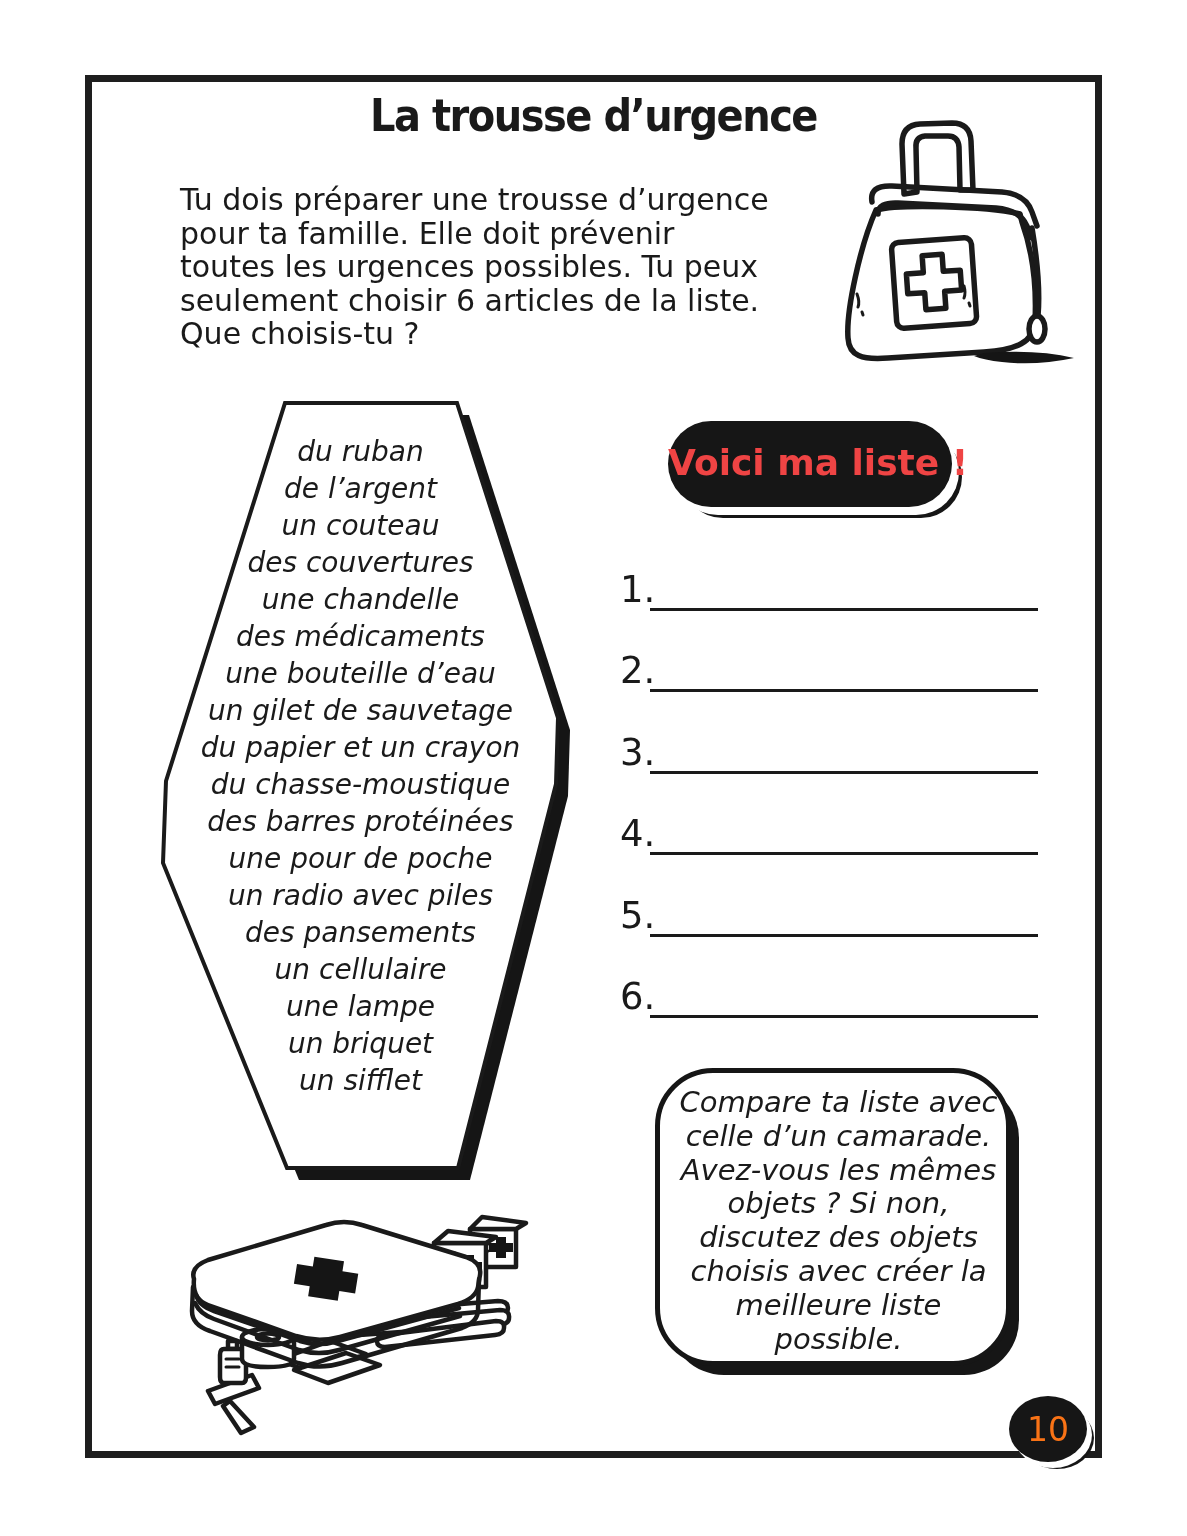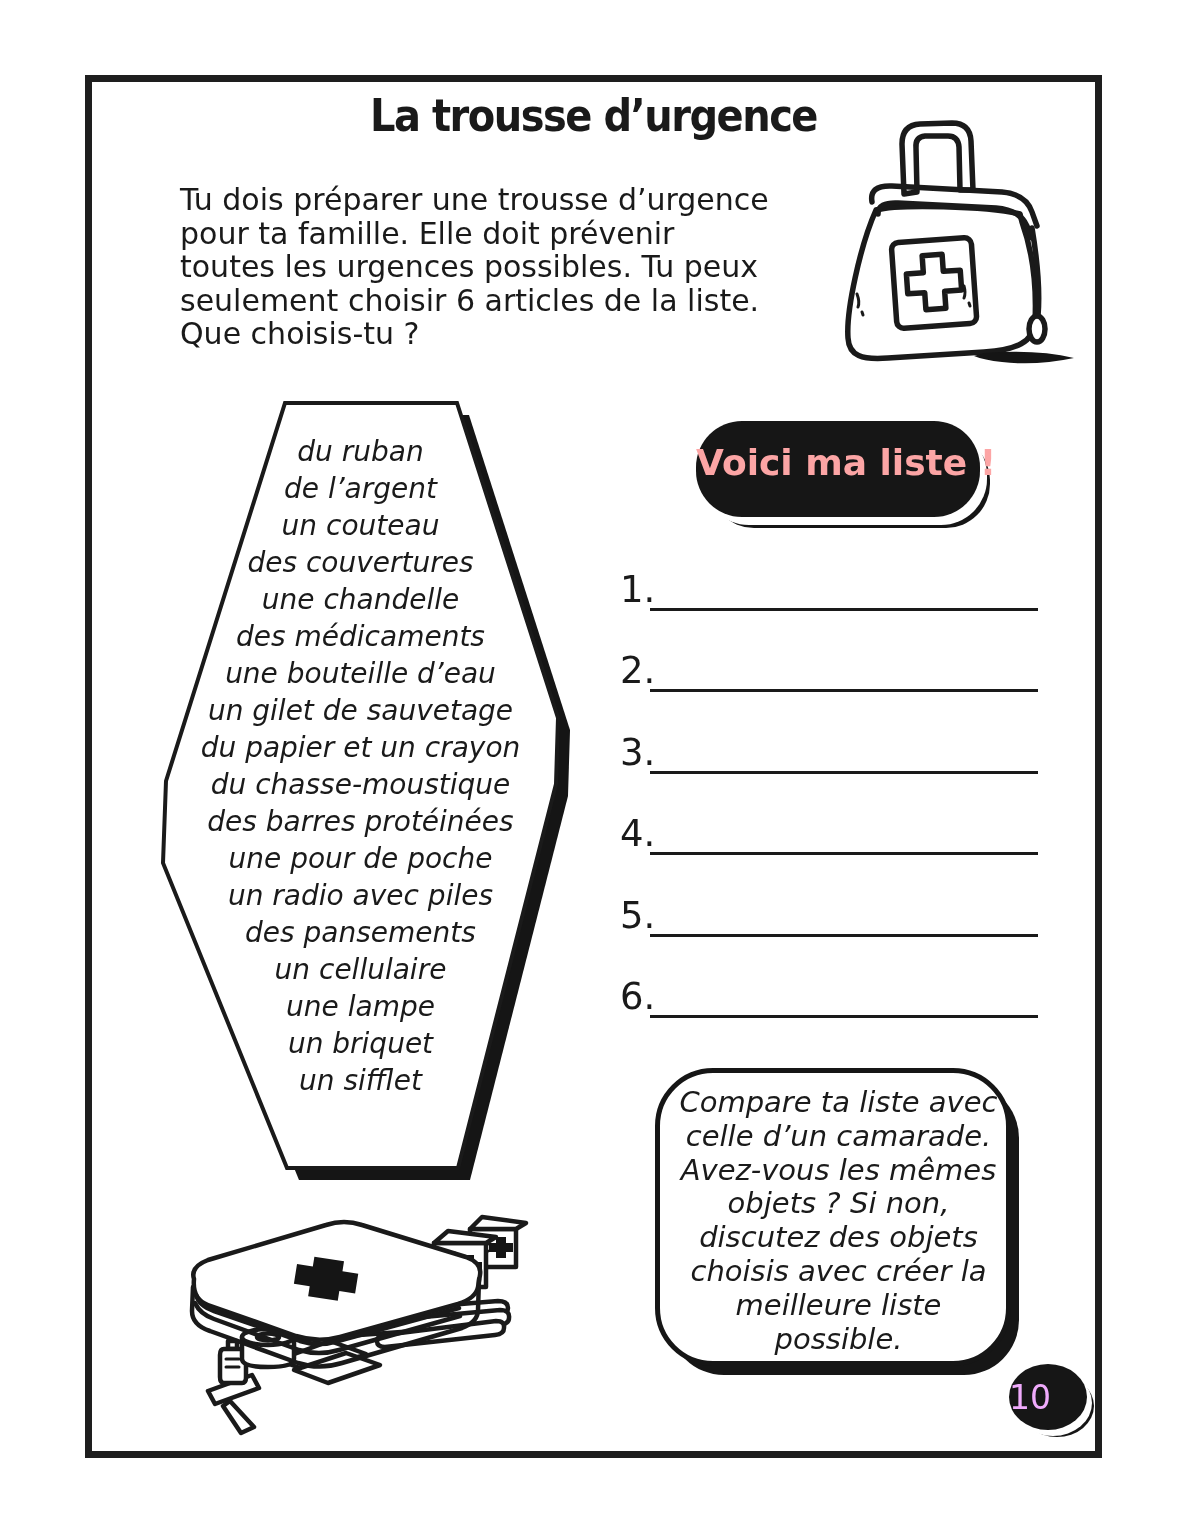--- a/index.html
+++ b/index.html
@@ -34,24 +34,24 @@
   .hex-svg { position:absolute; left:145px; top:385px; width:430px; height:810px; }
   .supply-items {
     position:absolute; left:168px; top:433px; width:385px;
     text-align:center; font-style:italic;
     font-size:28px; line-height:37px;
   }
   .supply-items div { white-space:nowrap; }
 
   
   .badge {
-    position:absolute; left:696px; top:421px;
-    width:284px; height:96px;
+    position:absolute; left:668px; top:421px;
+    width:284px; height:86px;
     background:#161616; border-radius:46px;
-    color:#fca5a5; font-size:36px; font-weight:bold;
+    color:#ef4444; font-size:36px; font-weight:bold;
     text-align:center; line-height:84px;
     box-shadow: 7px 8px 0 0 #ffffff, 12px 13px 0 -2px #161616;
     white-space:nowrap;
   }
 
   
   .entries { position:absolute; left:618px; top:550px; width:430px; }
   .entry { position:relative; height:81.5px; }
   .entry-number { position:absolute; left:2px; bottom:24px; font-size:37px; line-height:1; }
   .entry-line {
@@ -70,24 +70,24 @@
   }
   .bubble-text {
     position:absolute; left:655px; top:1086px; width:367px;
     text-align:center; font-style:italic;
     font-size:29px; line-height:33.8px;
   }
   .bubble-text div { white-space:nowrap; }
 
   
   .page-num {
-    position:absolute; left:1009px; top:1364px;
+    position:absolute; left:1009px; top:1396px;
     width:78px; height:66px; border-radius:50%;
-    background:#161616; color:#f0abfc; font-size:33px;
-    display:flex; align-items:center; 
+    background:#161616; color:#f97316; font-size:33px;
+    display:flex; align-items:center; justify-content:center;
     box-shadow: 5px 6px 0 0 #ffffff, 9px 9px 0 -2px #161616;
   }
 
   .bag-svg { position:absolute; left:836px; top:106px; width:242px; height:262px; }
   .kit-svg { position:absolute; left:178px; top:1213px; width:362px; height:228px; }
 
   svg .ln { fill:none; stroke:#1a1a1a; stroke-width:5.5; stroke-linecap:round; stroke-linejoin:round; }
   svg .lnw { fill:#ffffff; stroke:#1a1a1a; stroke-width:5.5; stroke-linejoin:round; }
   svg .thin { fill:none; stroke:#1a1a1a; stroke-width:3; stroke-linecap:round; }
   svg .k { stroke-width:4.5; }

